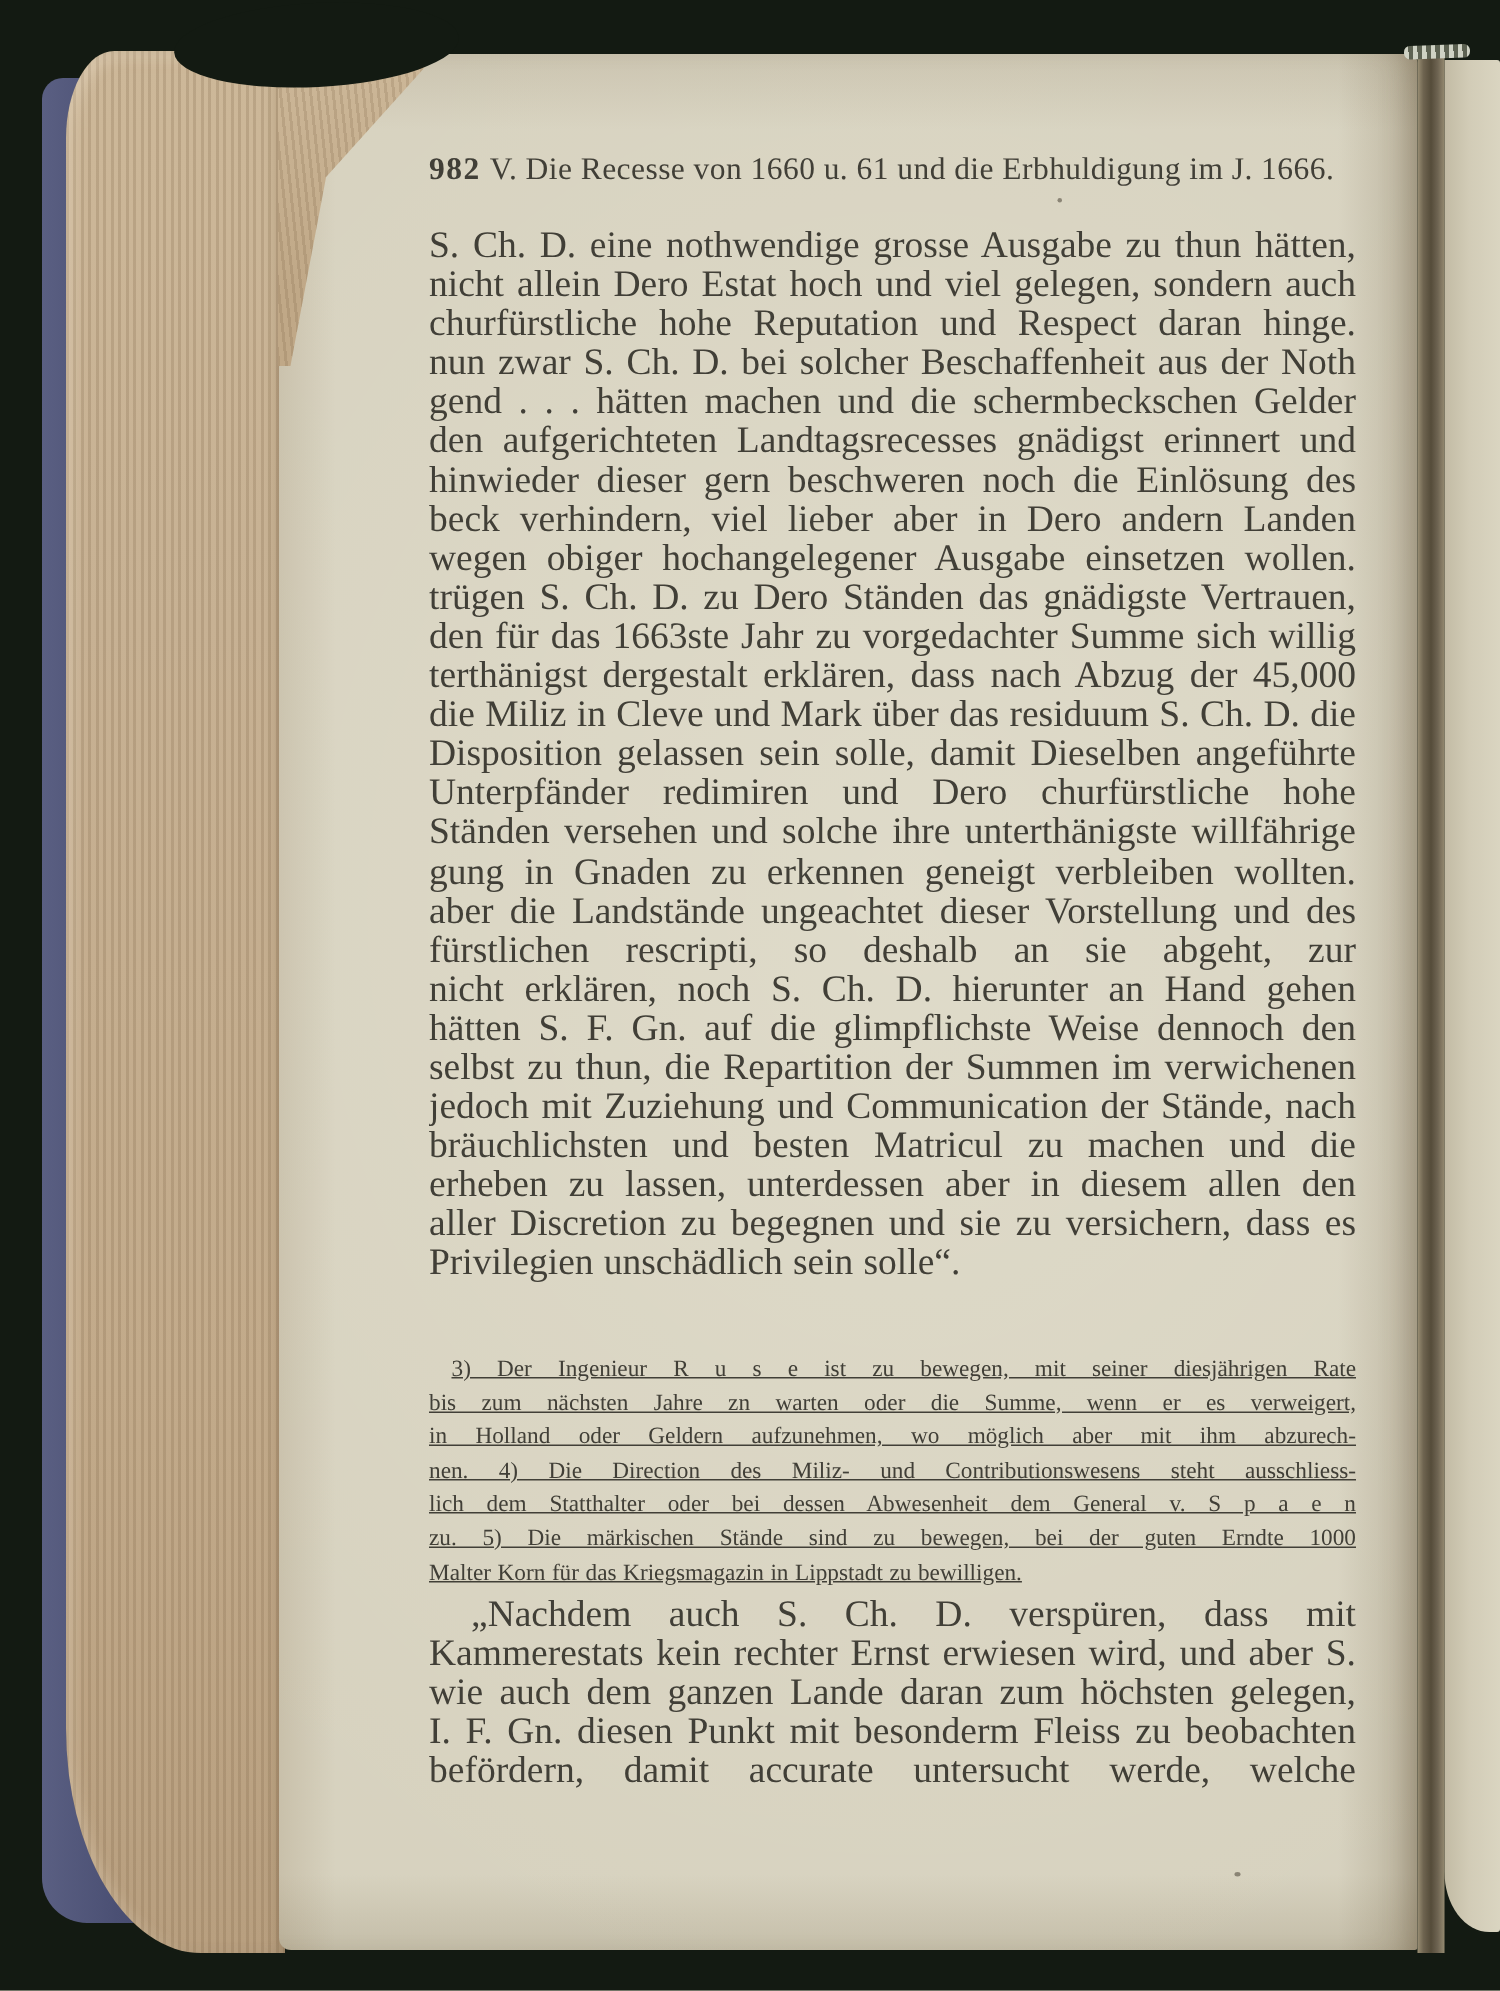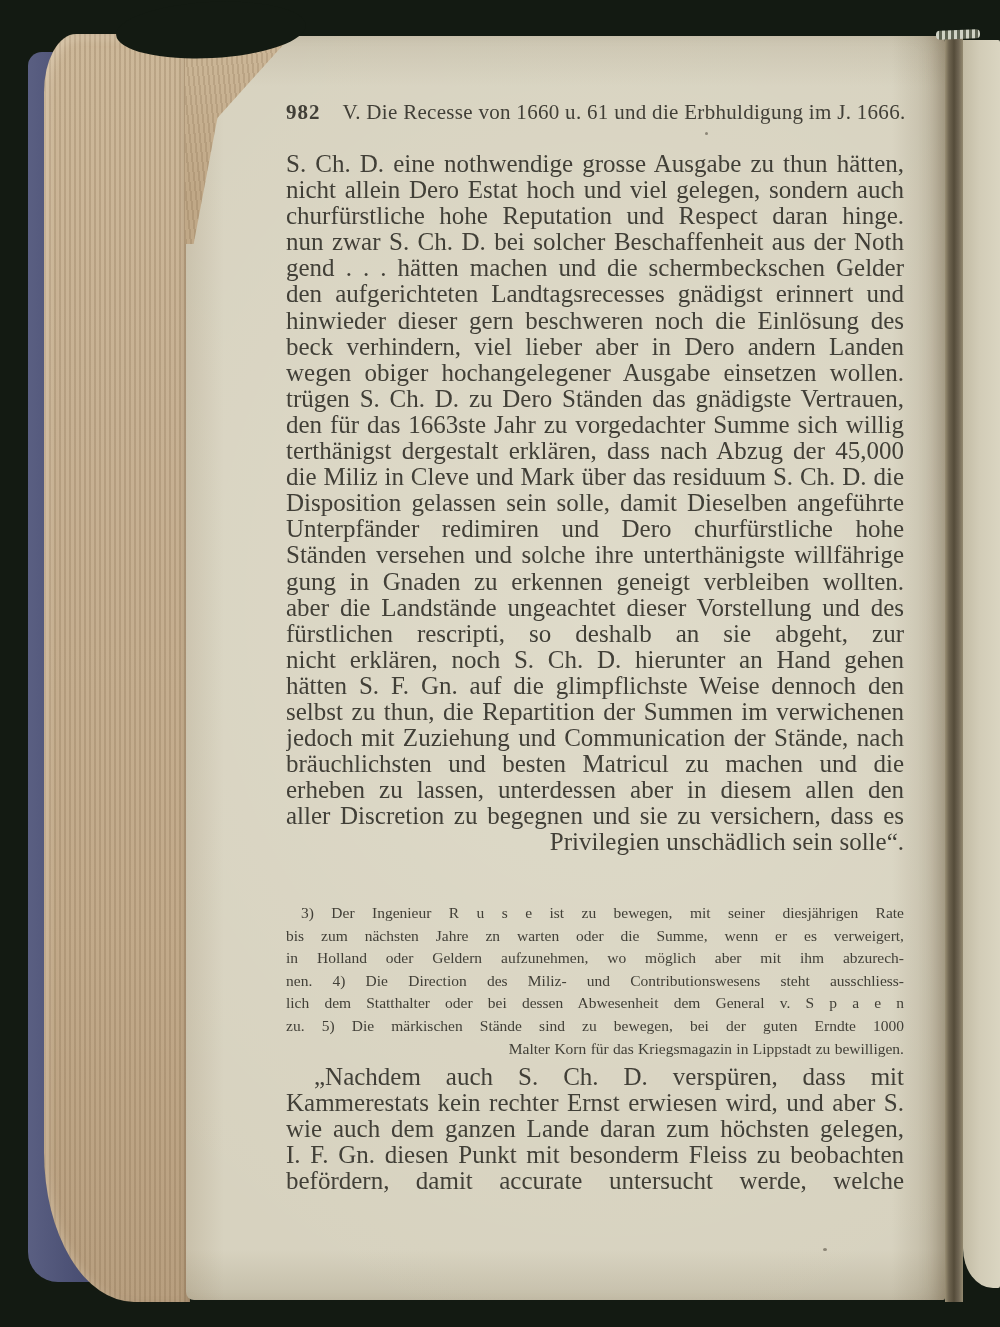--- a/index.html
+++ b/index.html
@@ -85,42 +85,42 @@
   .facing{
     position:absolute;left:963px;top:40px;width:37px;height:1248px;
     background:linear-gradient(90deg,#c2bba4 0%,var(--c-facing) 45%,#dad5c1 100%);
     border-radius:0 2px 2px 30px / 0 2px 2px 40px;
     z-index:2;
   }
 
   
   .header{
     position:absolute;left:100px;top:64px;width:620px;
-    display:flex;align-items:flex-start;gap:22px;
+    display:flex;align-items:flex-start;gap:6px;
     z-index:7;
   }
   .pagenum{font-size:21px;font-weight:bold;letter-spacing:1px;}
   .running{font-size:21px;letter-spacing:.3px;white-space:nowrap;}
 
   .textblock{position:absolute;left:100px;width:618px;z-index:7;}
   .block-body{top:115px;}
   .block-small{top:866px;}
   .block-para2{top:1028px;}
 
   .tline{
     overflow:hidden;
-    text-align:right;
+    text-align:left;
     word-spacing:.5px;
   }
   .tline.just{text-align:justify;text-align-last:justify;}
   .block-body .tline, .block-para2 .tline{
     height:26.1px;line-height:26.1px;font-size:25px;
   }
   .block-small .tline{
-    height:22.6px;line-height:22.6px;font-size:15.5px;
+    height:22.6px;line-height:22.6px;font-size:15.5px;text-decoration:underline;
   }
   .block-small .tline:first-child{text-indent:15px;}
   .block-para2 .tline:first-child{text-indent:28px;}
 
   
   .speck{position:absolute;background:rgba(75,68,55,.55);border-radius:50%;z-index:8;}
   .speck.s1{left:637px;top:1212px;width:4px;height:3px;}
   .speck.s3{left:519px;top:96px;width:3px;height:3px;}
   .speck.s4{left:611px;top:208px;width:3px;height:2px;}
 </style>

